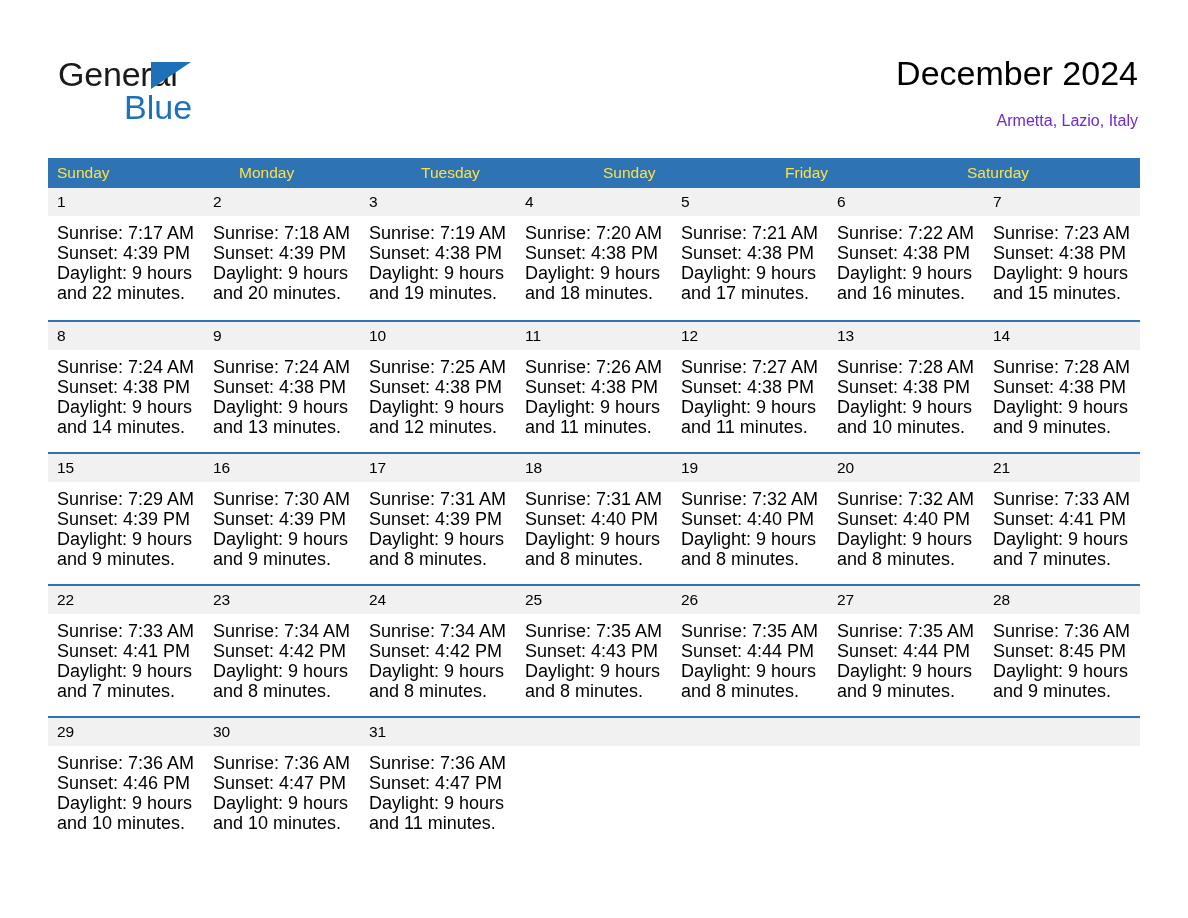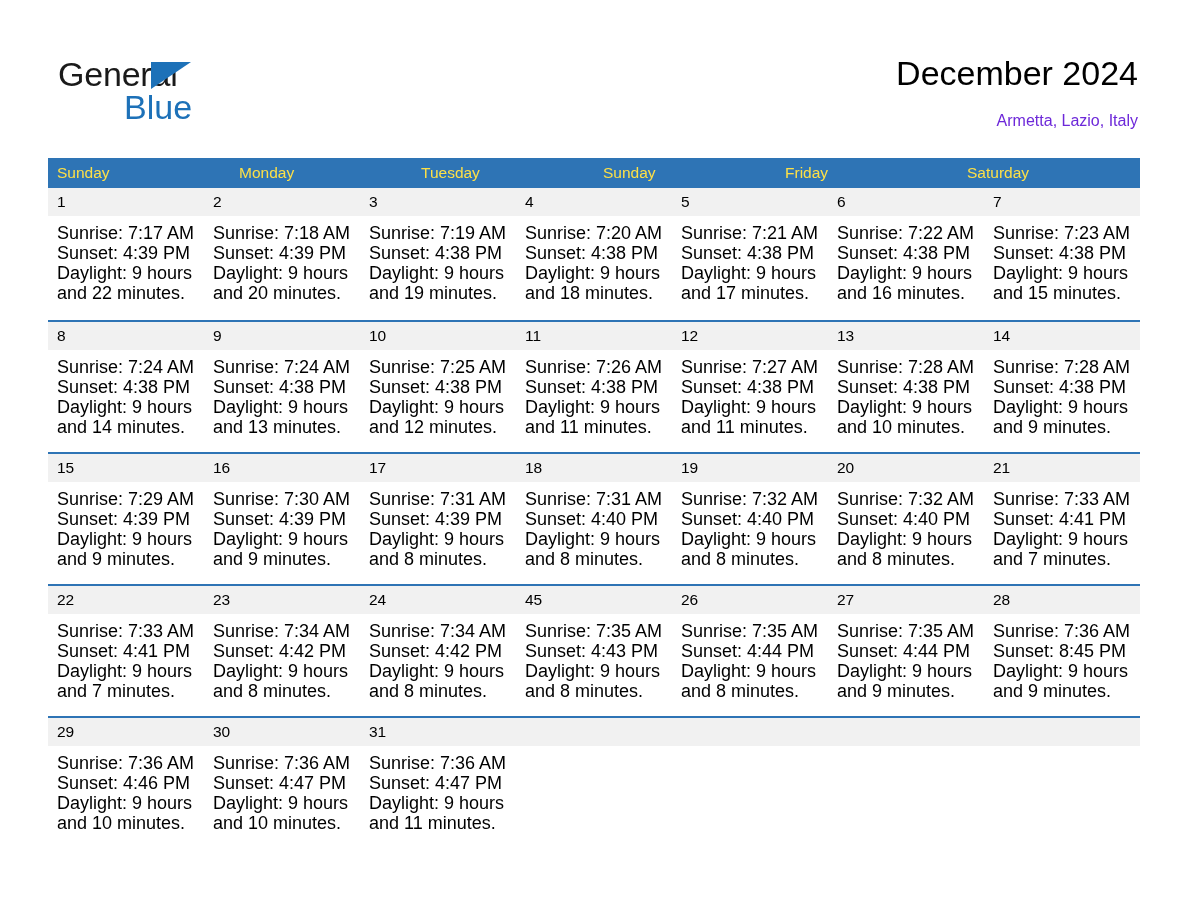--- a/index.html
+++ b/index.html
@@ -411,21 +411,21 @@
       <div class="day-cell">
         <div class="day-number">24</div>
         <div class="day-info">
           <div>Sunrise: 7:34 AM</div>
           <div>Sunset: 4:42 PM</div>
           <div>Daylight: 9 hours</div>
           <div>and 8 minutes.</div>
         </div>
       </div>
       <div class="day-cell">
-        <div class="day-number">45</div>
+        <div class="day-number">25</div>
         <div class="day-info">
           <div>Sunrise: 7:35 AM</div>
           <div>Sunset: 4:43 PM</div>
           <div>Daylight: 9 hours</div>
           <div>and 8 minutes.</div>
         </div>
       </div>
       <div class="day-cell">
         <div class="day-number">26</div>
         <div class="day-info">

